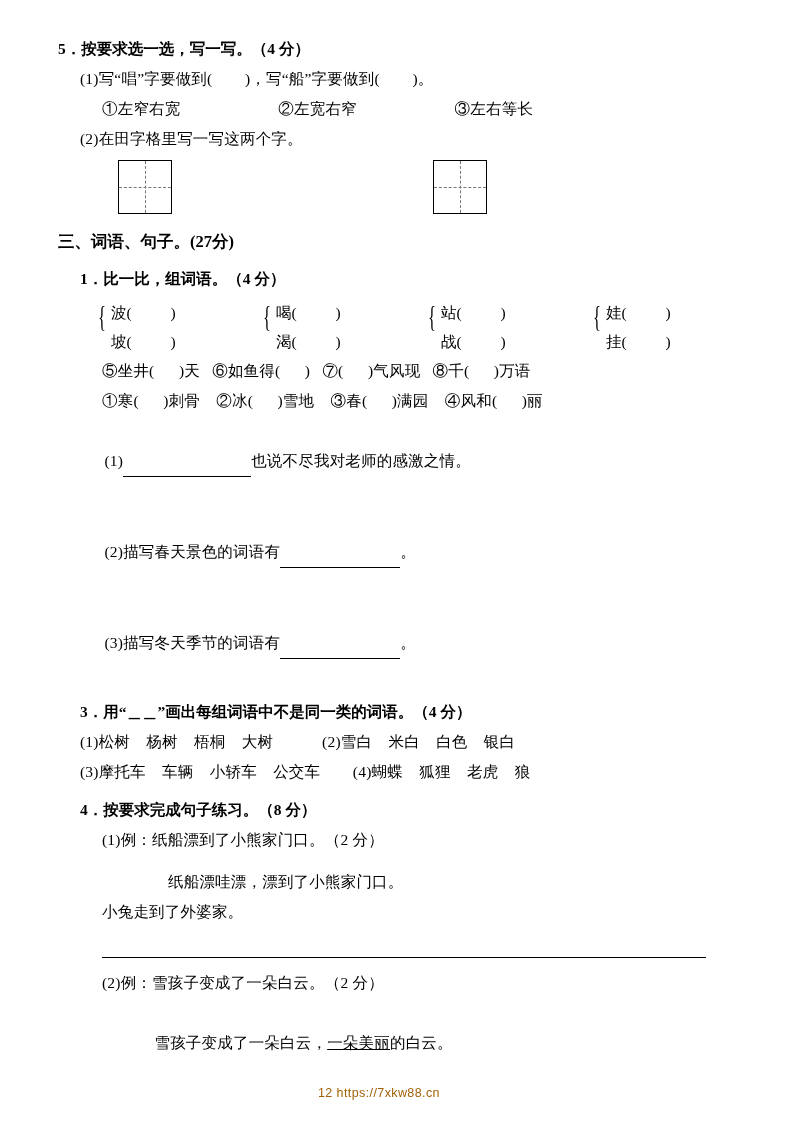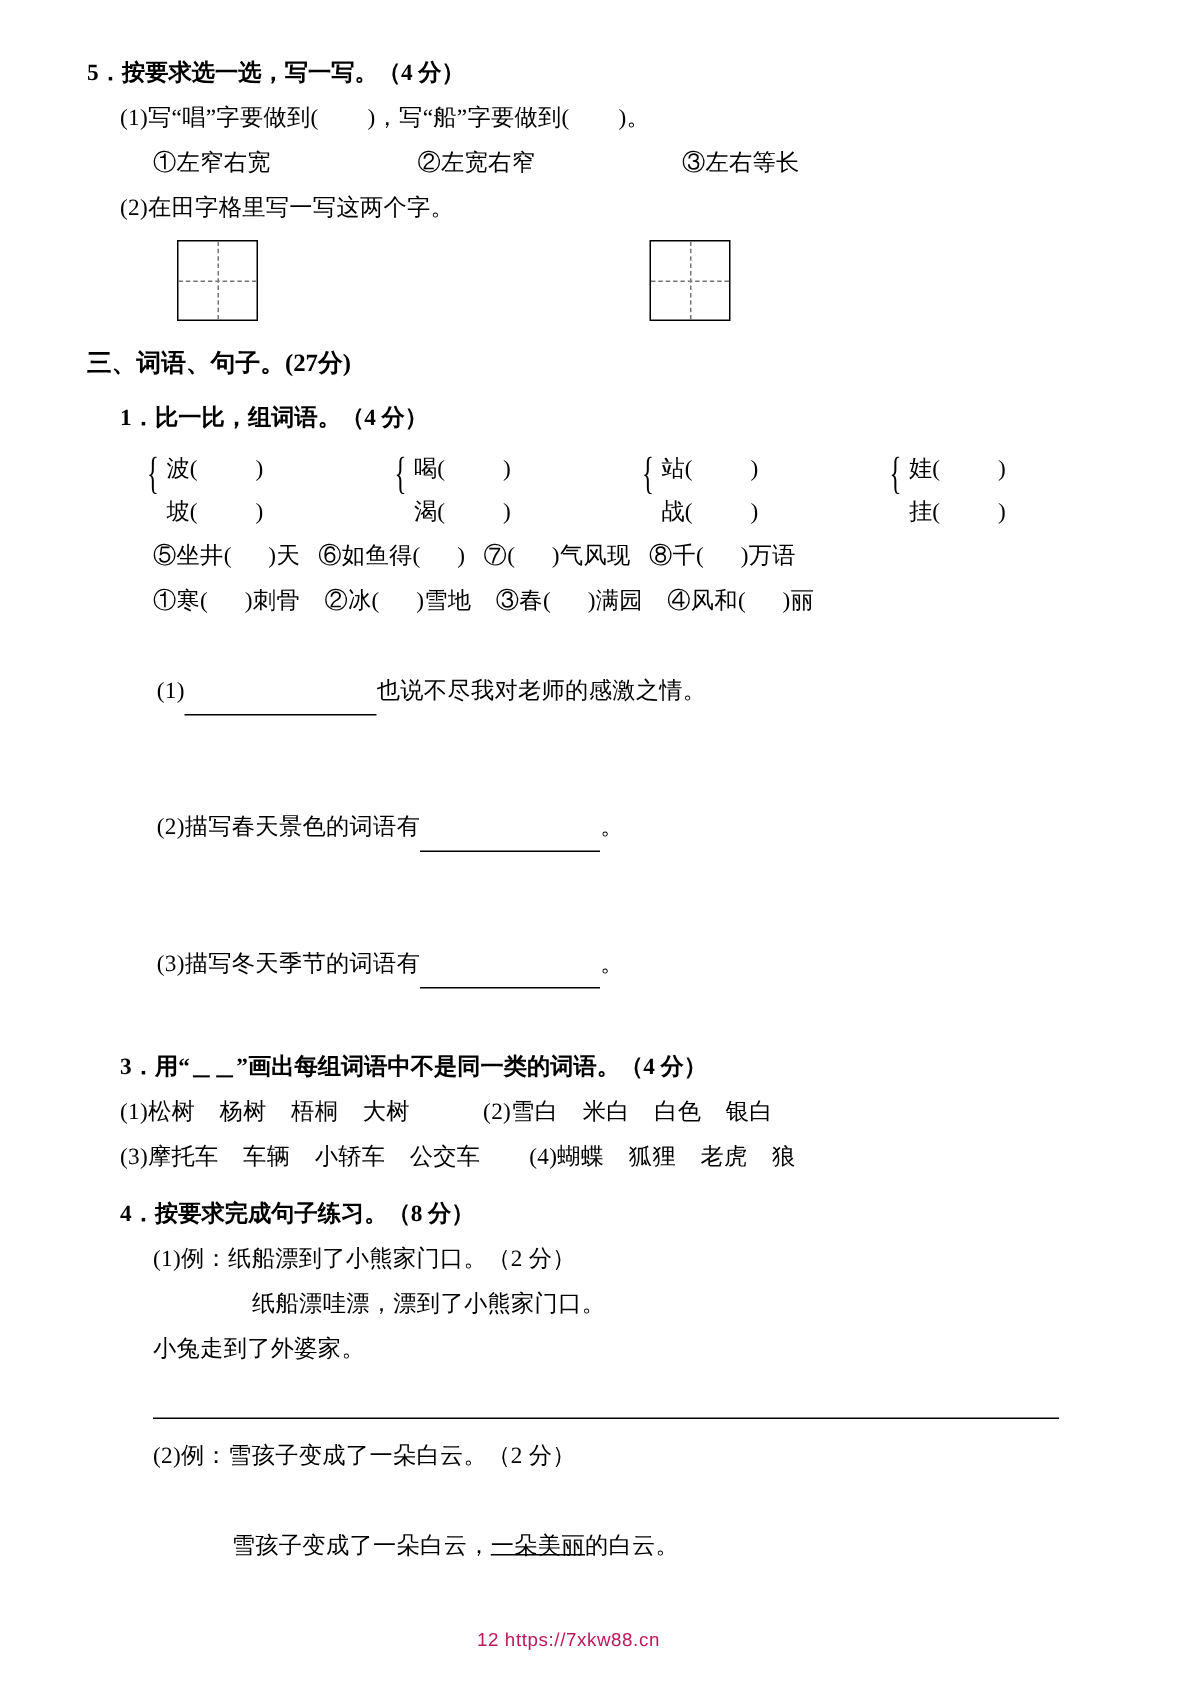--- a/index.html
+++ b/index.html
@@ -122,21 +122,21 @@
   }
   .answer-line {
     height: 1px;
     background: #000;
   }
   .wm {
     position: absolute;
     left: 318px;
     top: 1086px;
     font-size: 12.5px;
-    color: #be185d;
+    color: #a16207;
     font-family: "Liberation Sans", sans-serif;
     letter-spacing: 0.4px;
   }
 </style>
 </head>
 <body>
 
 <div class="page">
   <div class="content">
 
@@ -189,21 +189,21 @@
       <span>(3)描写冬天季节的词语有</span><span class="blank-long" style="width:120px;">&nbsp;</span><span>。</span>
     </div>
 
     <div class="q-head indent1" style="margin-top:8px;">3．用“＿＿”画出每组词语中不是同一类的词语。（4 分）</div>
     <div class="line indent1">(1)松树    杨树    梧桐    大树            (2)雪白    米白    白色    银白</div>
     <div class="line indent1">(3)摩托车    车辆    小轿车    公交车        (4)蝴蝶    狐狸    老虎    狼</div>
 
     <div class="q-head indent1" style="margin-top:8px;">4．按要求完成句子练习。（8 分）</div>
 
     <div class="line indent2">(1)例：纸船漂到了小熊家门口。（2 分）</div>
-    <div class="line indent4" style="padding-left:110px;">纸船漂哇漂，漂到了小熊家门口。</div>
+    <div class="line indent4" style="padding-left:110px;margin-top:12px;">纸船漂哇漂，漂到了小熊家门口。</div>
     <div class="line indent2">小兔走到了外婆家。</div>
     <div style="height:30px;"></div>
     <div class="answer-line" style="margin-left:44px; width:604px;"></div>
 
     <div class="line indent2" style="margin-top:10px;">(2)例：雪孩子变成了一朵白云。（2 分）</div>
     <div class="line indent3" style="padding-left:72px;">
       <span>雪孩子变成了一朵白云，</span><span class="ul">一朵美丽</span><span>的白云。</span>
     </div>
     <div class="line indent2">
       

